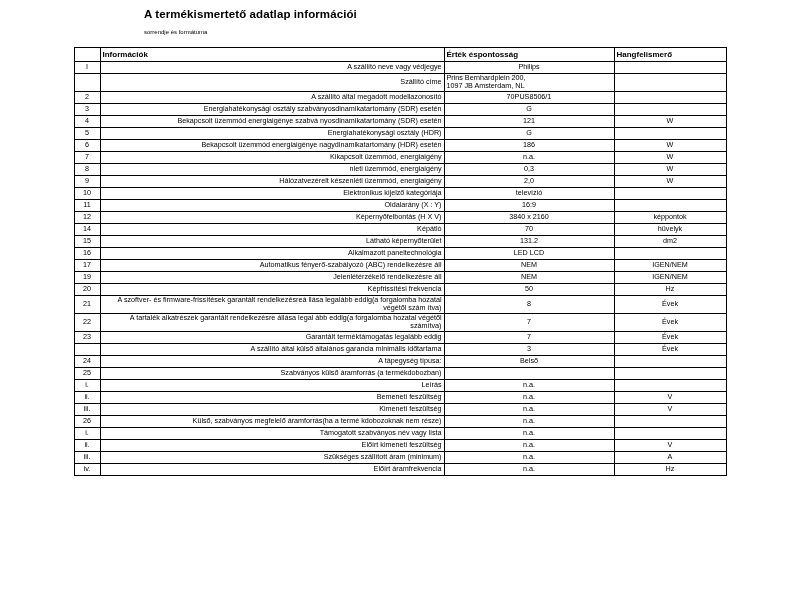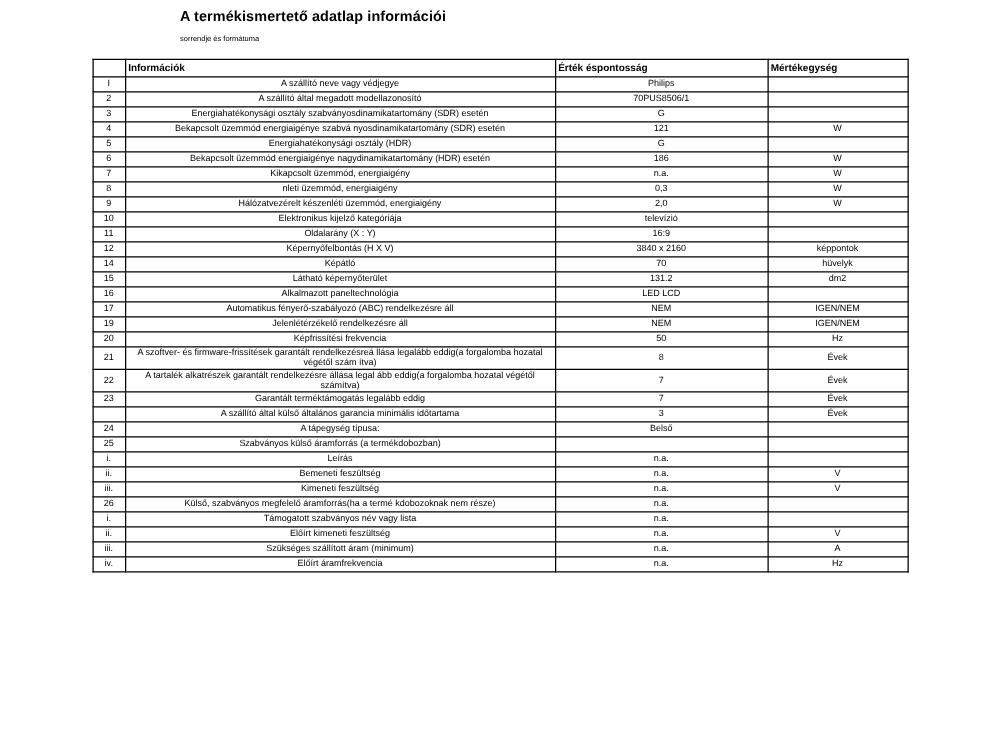--- a/index.html
+++ b/index.html
@@ -52,21 +52,21 @@
     height: 11px;
   }
   table.spec th {
     font-weight: bold;
     font-size: 8px;
     text-align: left;
     height: 13px;
   }
   th.h-num { border-top: none; border-left: none; border-bottom: none; }
   .c-num-cell { text-align: center; }
-  .c-label-cell { text-align: center; padding-left: 3px; }
+  .c-label-cell { text-align: right; padding-left: 3px; }
   .c-value-cell { text-align: center; }
   .c-unit-cell { text-align: center; }
   .addr-cell { text-align: left; padding-left: 4px; }
   .tall { height: 30px; }
   .mid { height: 19px; }
 </style>
 </head>
 <body>
 
 <div class="page">
@@ -78,29 +78,35 @@
       <col class="c-num">
       <col class="c-label">
       <col class="c-value">
       <col class="c-unit">
     </colgroup>
     <thead>
       <tr>
         <th class="h-num"></th>
         <th>Információk</th>
         <th>Érték éspontosság</th>
-        <th>Mértékegység</th>
+        <th>Hangfelismerő</th>
       </tr>
     </thead>
     <tbody>
         <tr>
           <td class="c-num-cell ">I</td>
           <td class="c-label-cell ">A szállító neve vagy védjegye</td>
           <td class="c-value-cell ">Philips</td>
           <td class="c-unit-cell "></td>
+        </tr>
+        <tr>
+          <td class="c-num-cell tall"></td>
+          <td class="c-label-cell tall">Szállító címe</td>
+          <td class="addr-cell tall">Prins Bernhardplein 200,<br>1097 JB Amsterdam, NL</td>
+          <td class="c-unit-cell tall"></td>
         </tr>
         <tr>
           <td class="c-num-cell ">2</td>
           <td class="c-label-cell ">A szállító által megadott modellazonosító</td>
           <td class="c-value-cell ">70PUS8506/1</td>
           <td class="c-unit-cell "></td>
         </tr>
         <tr>
           <td class="c-num-cell mid">3</td>
           <td class="c-label-cell mid">Energiahatékonysági osztály szabványosdinamikatartomány (SDR) esetén</td>

